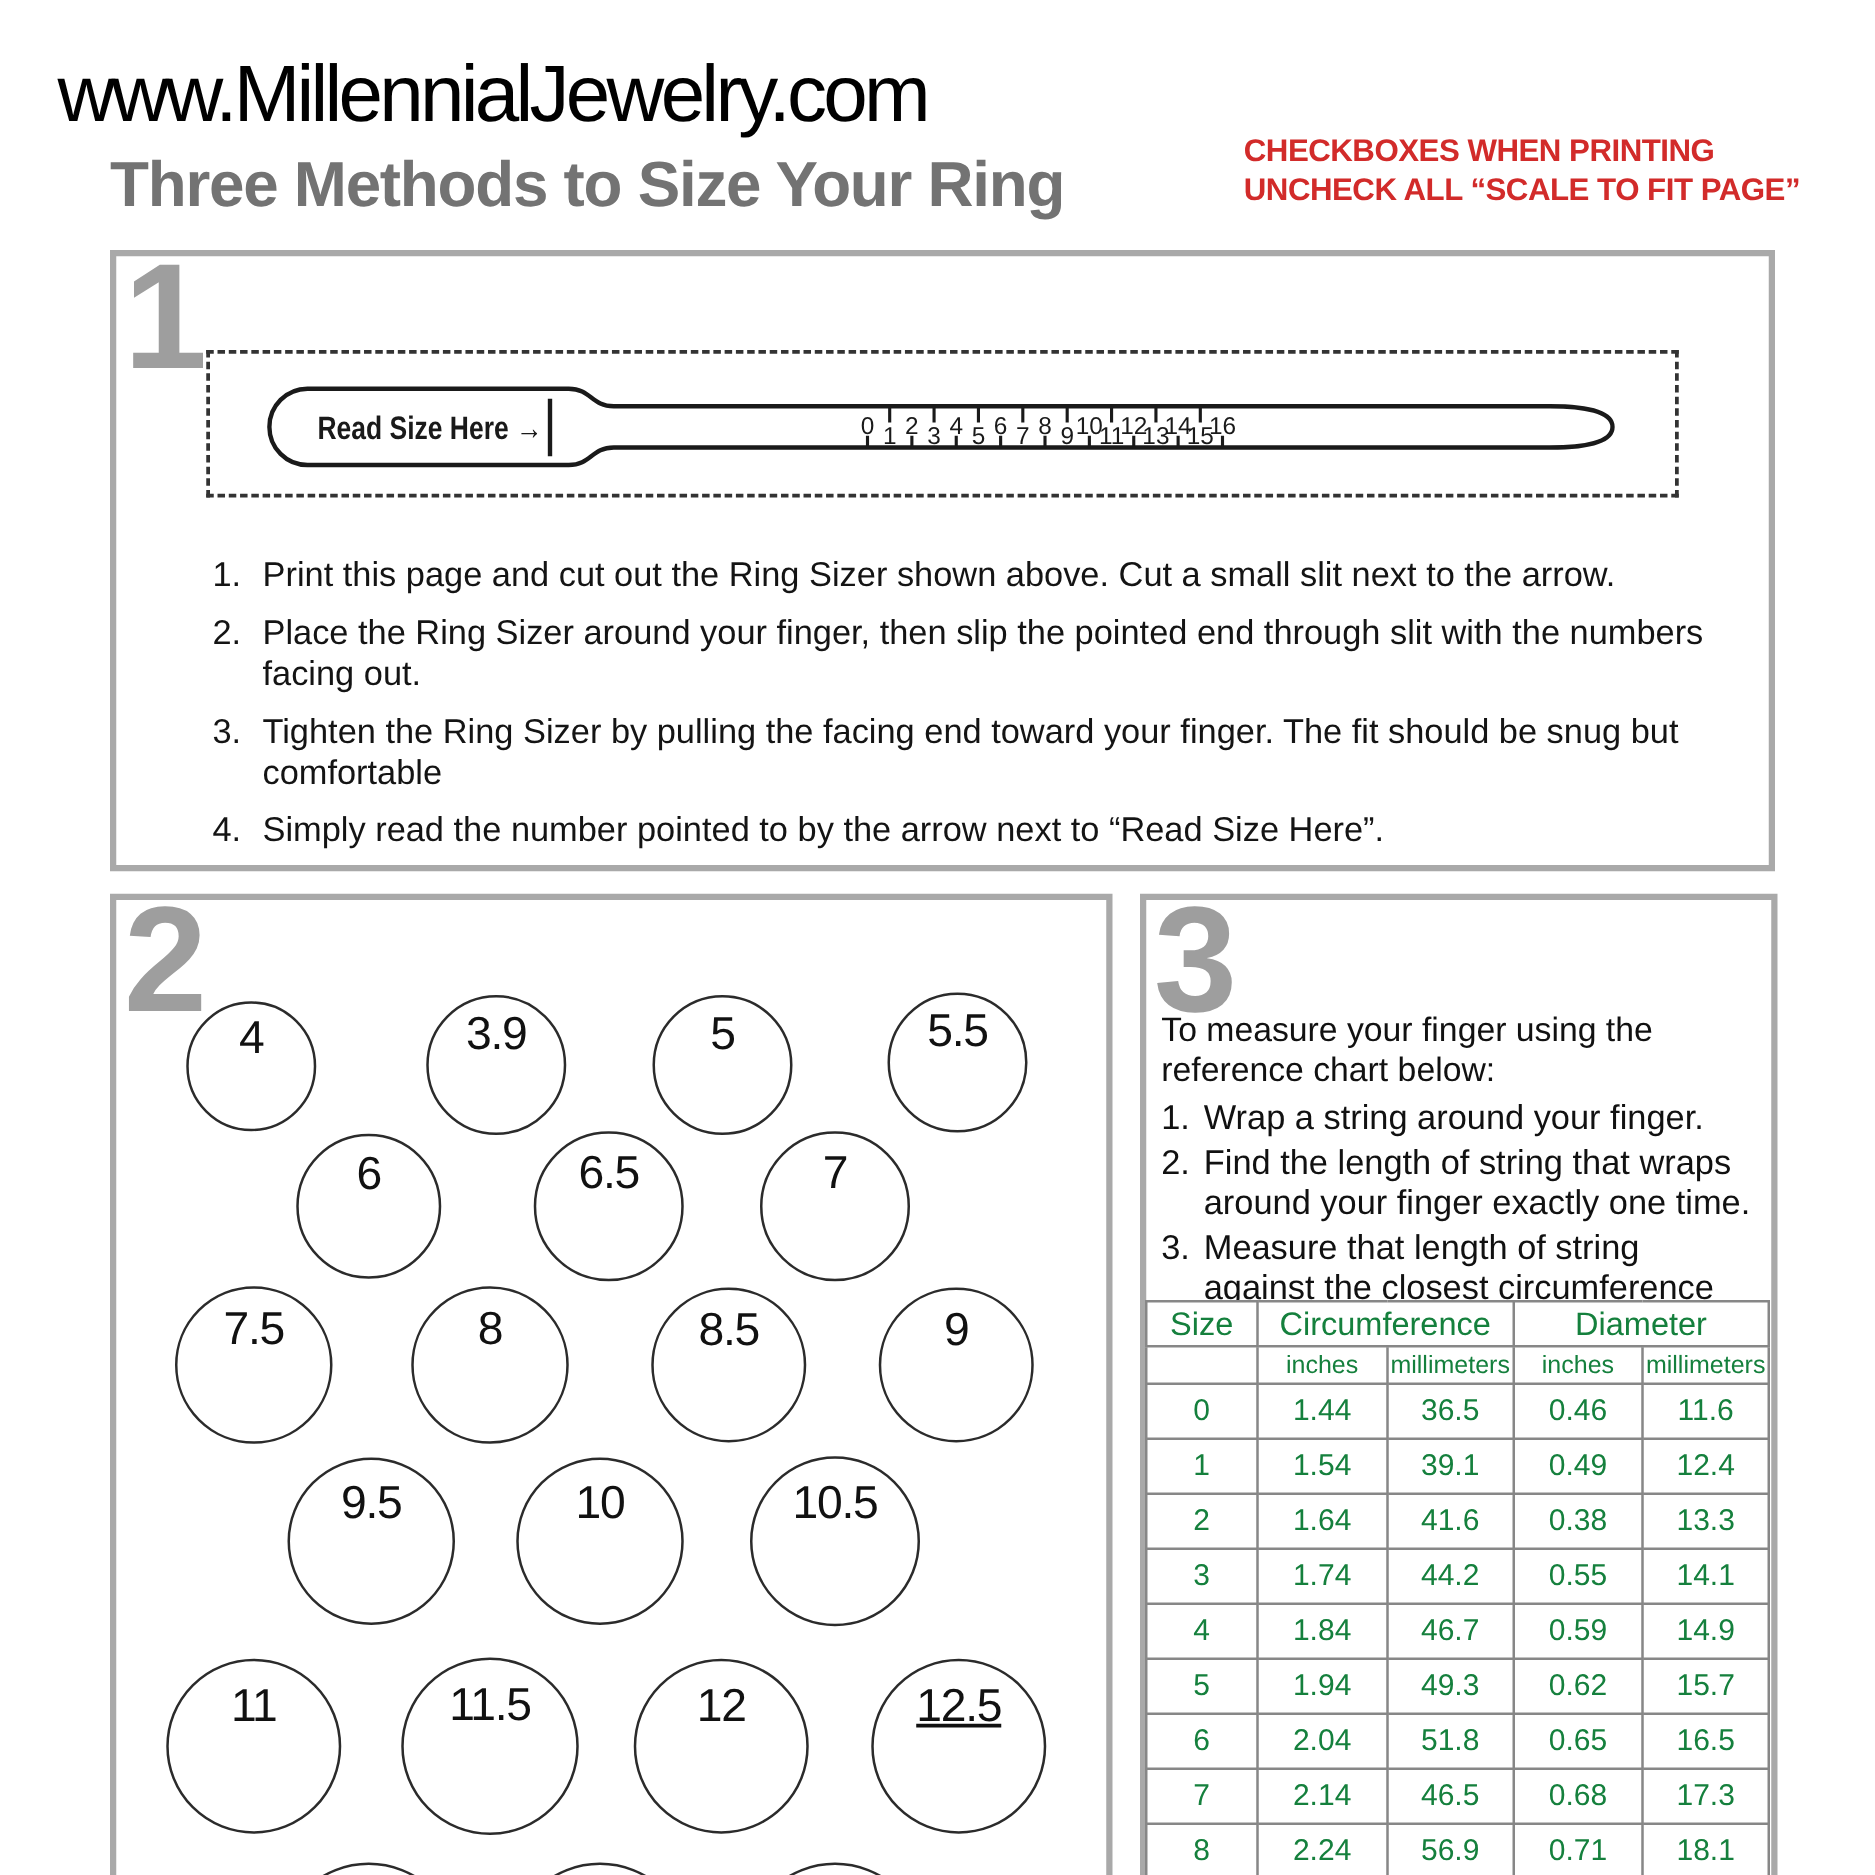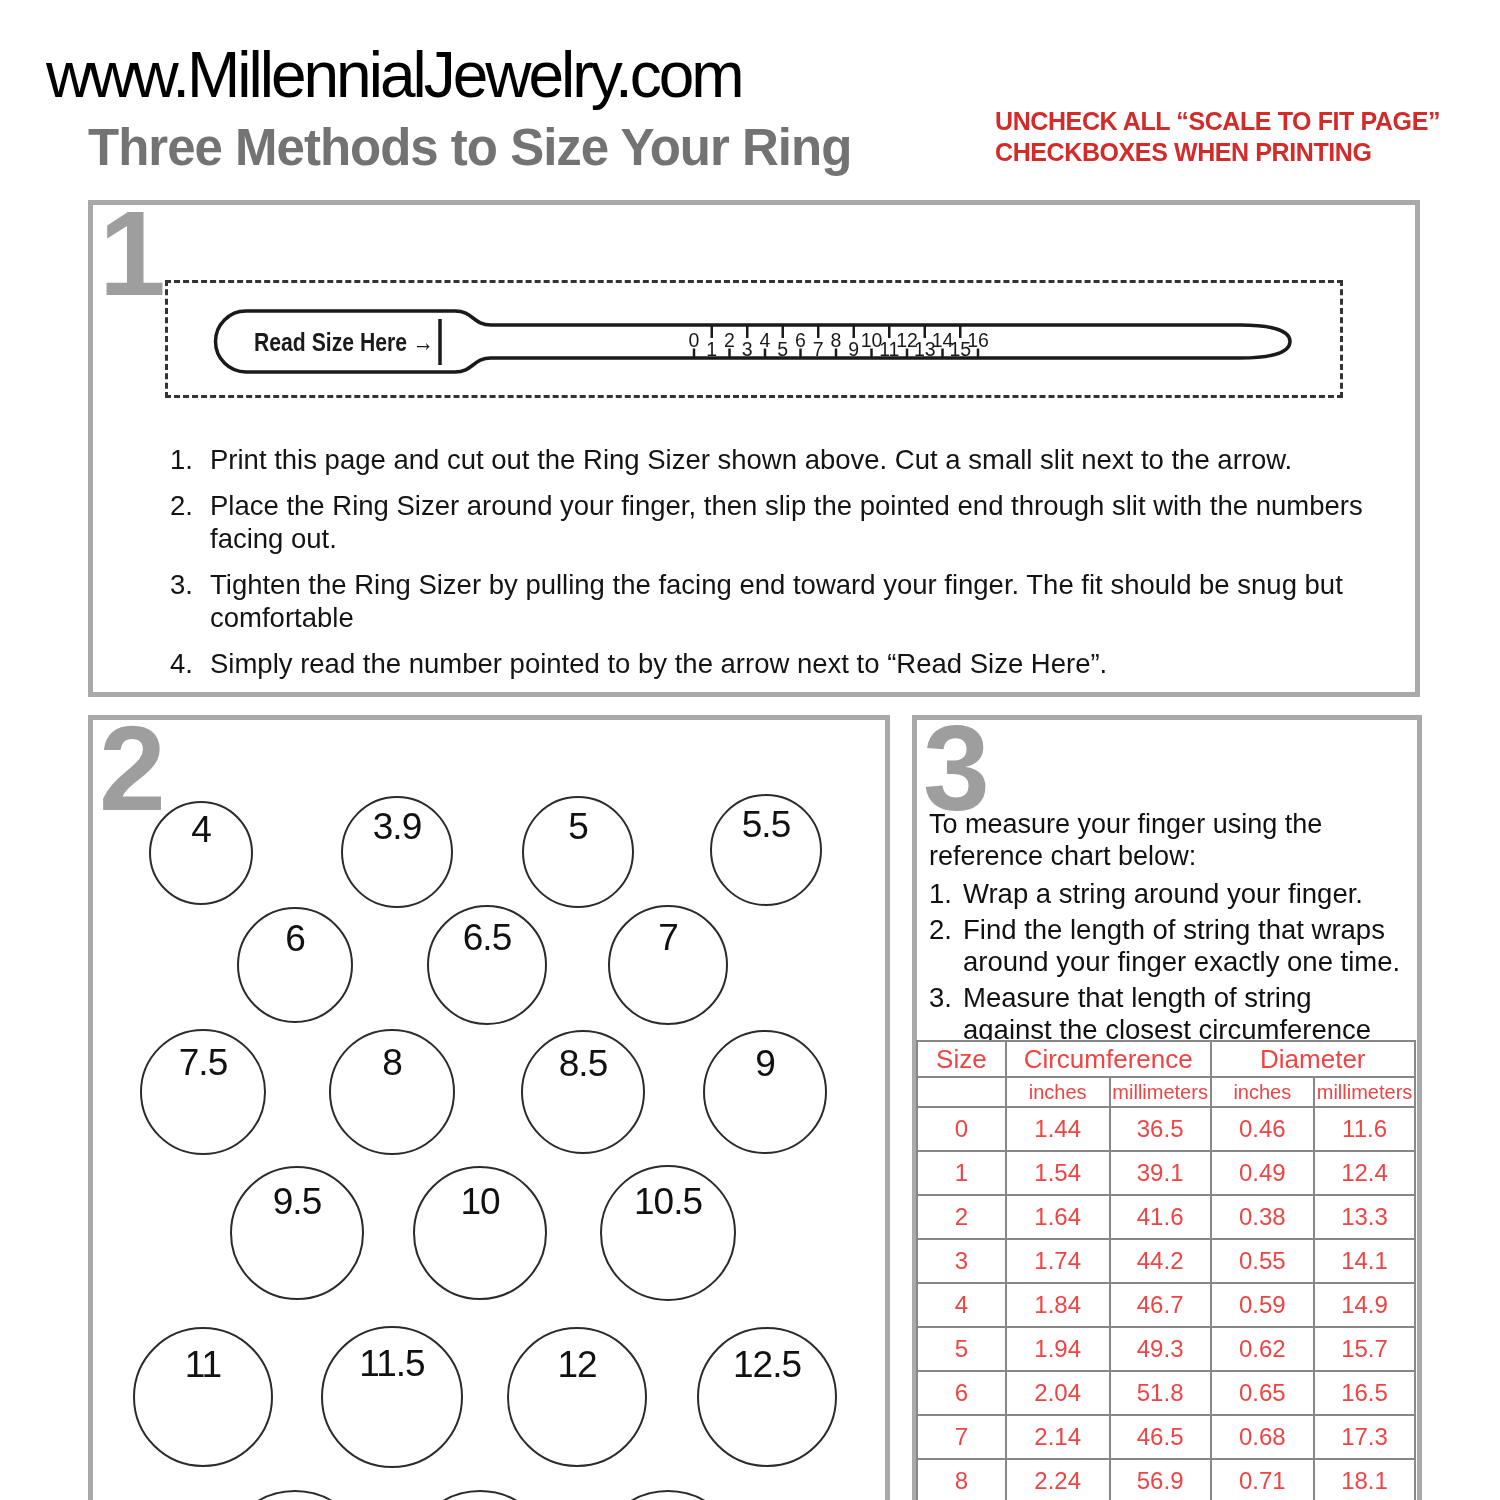--- a/index.html
+++ b/index.html
@@ -48,36 +48,36 @@
   
   .intro{position:absolute;left:12px;top:88px;width:478px;font-size:27px;line-height:32px;}
   .steps3{position:absolute;left:12px;top:158px;width:478px;margin:0;padding:0;
           list-style:none;font-size:27.5px;line-height:32px;}
   .steps3 li{display:flex;margin-bottom:4px;}
   .steps3 .n{flex:none;width:34px;}
 
   .size-table{position:absolute;left:-1px;top:320px;border-collapse:collapse;
               background:#fff;table-layout:fixed;}
   .size-table th,.size-table td{border:2px solid #878787;text-align:center;
-              padding:0;font-weight:400;color:#ef4444;}
+              padding:0;font-weight:400;color:#15803d;}
   .size-table thead tr.h1 th{font-size:26px;height:34px;}
   .size-table thead tr.h2 th{font-size:20px;height:28px;}
   .size-table td{font-size:24px;height:42px;}
   .c-size{width:88px;} .c-a{width:103px;} .c-b{width:99px;}
 </style>
 </head>
 <body>
 
 <div class="page">
 
   <div class="title">www.MillennialJewelry.com</div>
   <div class="subtitle">Three Methods to Size Your Ring</div>
   <div class="print-warning">
+    <div>CHECKBOXES WHEN PRINTING</div>
     <div>UNCHECK ALL “SCALE TO FIT PAGE”</div>
-    <div>CHECKBOXES WHEN PRINTING</div>
   </div>
 
   <section class="sec sec1">
     <div class="big-num">1</div>
 
     <div class="cutout">
       <svg width="1172" height="112" viewBox="0 0 1172 112">
         <path class="sizer-outline" d="M 287,28 C 305,28 305,42 323,42 L 1072,42 C 1099,42 1122,46 1122,58.5
                  C 1122,71 1099,75 1072,75 L 323,75 C 305,75 305,89 287,89 L 78,89
                  A 30.5,30.5 0 0 1 78,28 Z"></path>
@@ -190,21 +190,21 @@
         <div class="circle" style="left: 40px; top: 607px; width: 140px; height: 140px;">
           <span class="lbl" style="top: 14.5px;">11</span>
         </div>
         <div class="circle" style="left: 228px; top: 606px; width: 142px; height: 142px;">
           <span class="lbl" style="top: 14.95px;">11.5</span>
         </div>
         <div class="circle" style="left: 414px; top: 607px; width: 140px; height: 140px;">
           <span class="lbl" style="top: 14.5px;">12</span>
         </div>
         <div class="circle" style="left: 604px; top: 607px; width: 140px; height: 140px;">
-          <span class="lbl" style="top: 14.5px;">12.5</span>
+          <span class="lbl" style="top: 14.5px; text-decoration: underline;">12.5</span>
         </div>
         <div class="circle" style="left: 129px; top: 770px; width: 146px; height: 146px;">
           <span class="lbl" style="top: 15.85px;"></span>
         </div>
         <div class="circle" style="left: 314px; top: 770px; width: 146px; height: 146px;">
           <span class="lbl" style="top: 15.85px;"></span>
         </div>
         <div class="circle" style="left: 502px; top: 770px; width: 146px; height: 146px;">
           <span class="lbl" style="top: 15.85px;"></span>
         </div>

